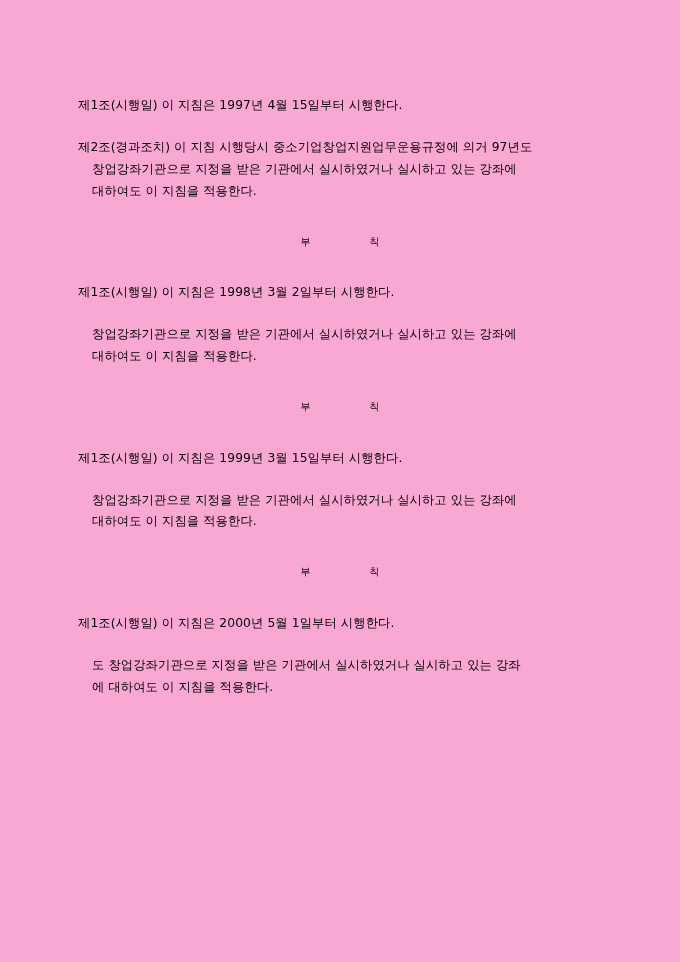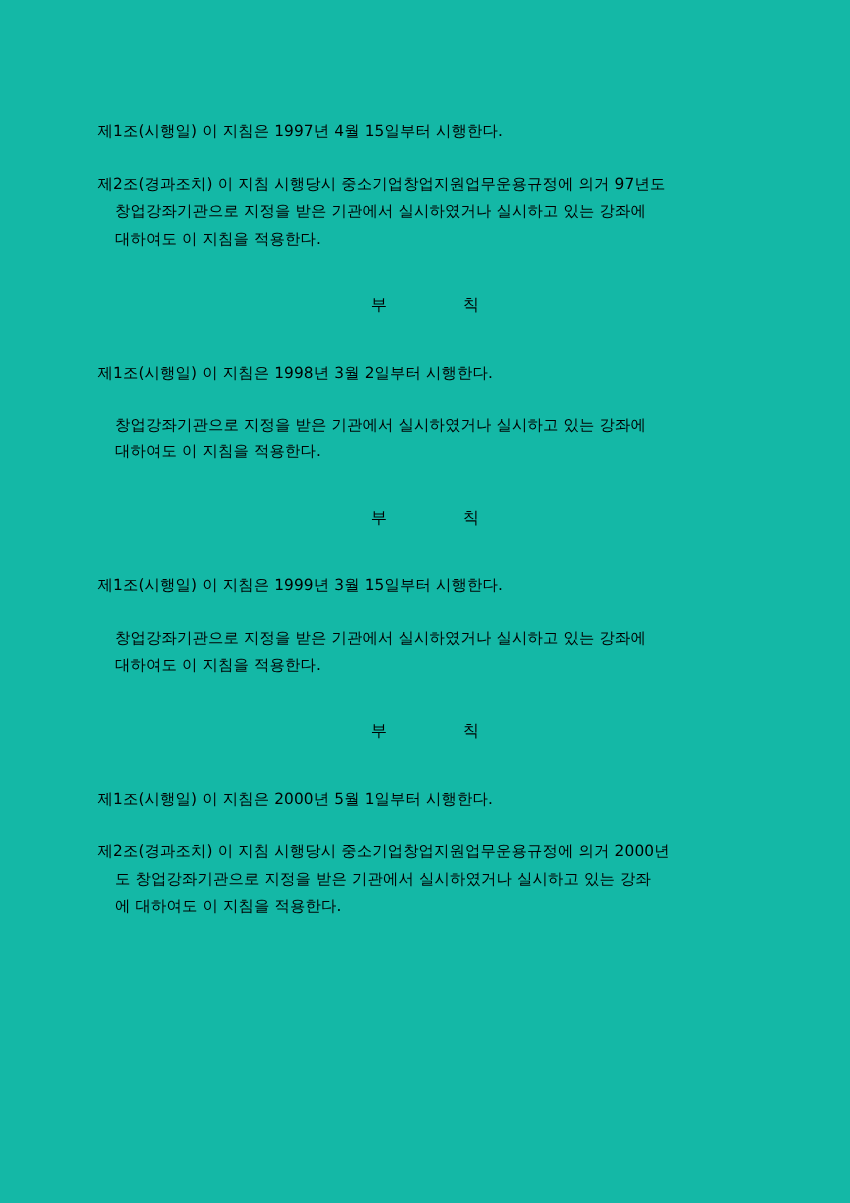--- a/index.html
+++ b/index.html
@@ -13,37 +13,37 @@
     font-family: "DejaVu Sans", sans-serif;
     color: #000000;
     overflow: hidden;
   }
   .page {
     position: relative;
     width: 680px;
     height: 962px;
     box-sizing: border-box;
     padding: 95px 78px 0 78px;
-    background: #14b8a6;
+    background: #f9a8d4;
   }
   .block {
     font-size: 12.3px;
     line-height: 1.78;
     letter-spacing: 0.1px;
     margin: 0 0 20px 0;
     text-align: justify;
     text-justify: inter-character;
     word-break: break-all;
   }
   .block .cont {
     display: block;
     padding-left: 14px;
   }
   .centered {
-    font-size: 13px;
+    font-size: 10px;
     line-height: 1.78;
     text-align: center;
     margin: 0 0 20px 0;
     letter-spacing: 0.1px;
   }
   .centered .gap {
     display: inline-block;
     width: 52px;
   }
   .spacer-1 { height: 10px; }
@@ -102,18 +102,17 @@
     <span>부</span>
     <span class="gap"></span>
     <span>칙</span>
   </p>
 
   <div class="spacer-2"></div>
 
   <p class="block">제1조(시행일) 이 지침은 2000년 5월 1일부터 시행한다.</p>
 
   <div class="block">
-    <span>제2조(경과조치) 이 지침 시행당시 중소기업창업지원업무운용규정에 의거 2000년</span>
     <span class="cont">도 창업강좌기관으로 지정을 받은 기관에서 실시하였거나 실시하고 있는 강좌</span>
     <span class="cont">에 대하여도 이 지침을 적용한다.</span>
   </div>
 
 </div>
 
 </body></html>

